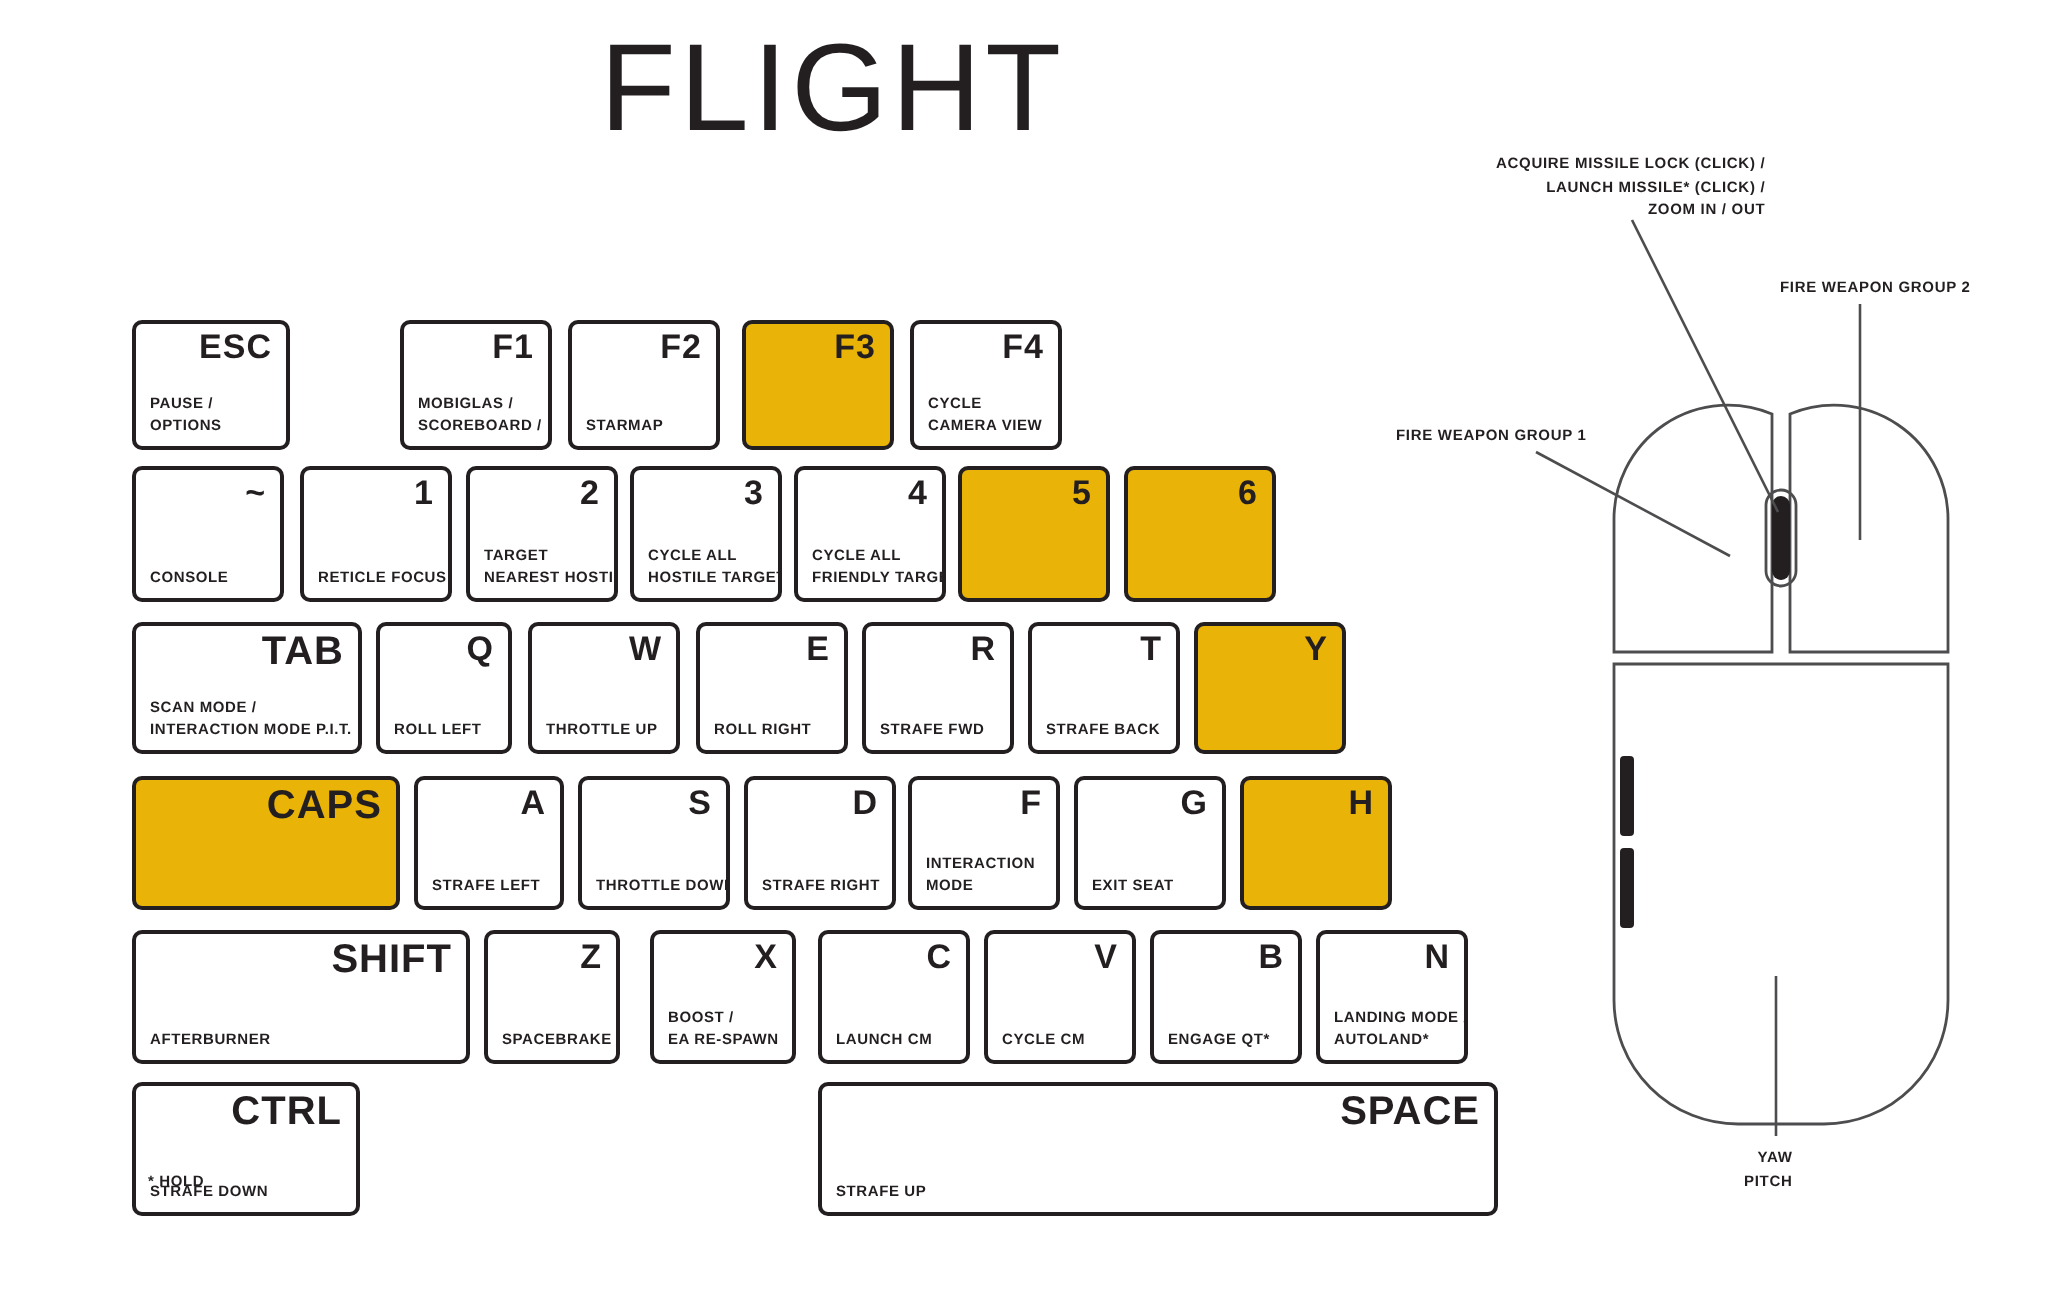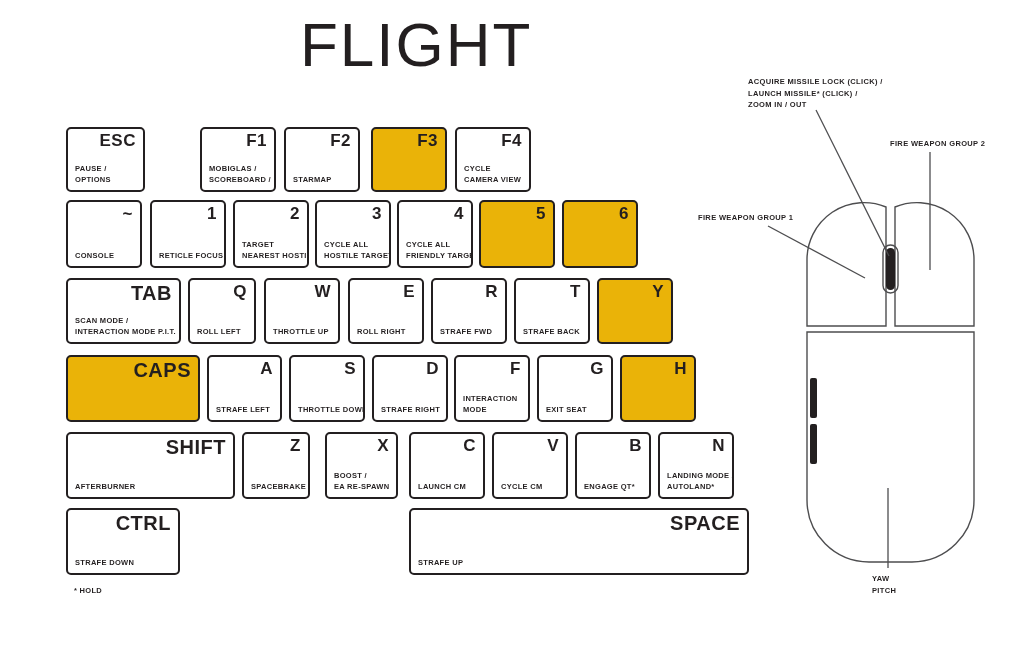--- a/index.html
+++ b/index.html
@@ -44,20 +44,21 @@
     height: 648px;
   }
 
   .key {
     position: absolute;
     box-sizing: border-box;
     background: #ffffff;
     border: 2.5px solid #231f20;
     border-radius: 5px;
     overflow: hidden;
+    margin-top: 33px;
   }
   .key.gray {
     background: #eab308;
   }
   .key .cap {
     position: absolute;
     right: 7px;
     top: 2px;
     font-size: 17px;
     font-weight: 700;
@@ -107,20 +108,21 @@
   }
   .m-label {
     position: absolute;
     font-size: 7.5px;
     font-weight: 700;
     letter-spacing: 0.35px;
     color: #231f20;
     line-height: 1.55;
     white-space: nowrap;
     text-transform: uppercase;
+    text-align: right;
   }
   .m-label span { display: block; }
 
   #lbl-missile { left: 58px; top: 16px; }
   #lbl-fwg2    { left: 200px; top: 78px; }
   #lbl-fwg1    { left: 8px;  top: 152px; }
   #lbl-yaw     { left: 182px; top: 513px; }
 </style>
 </head>
 <body>

